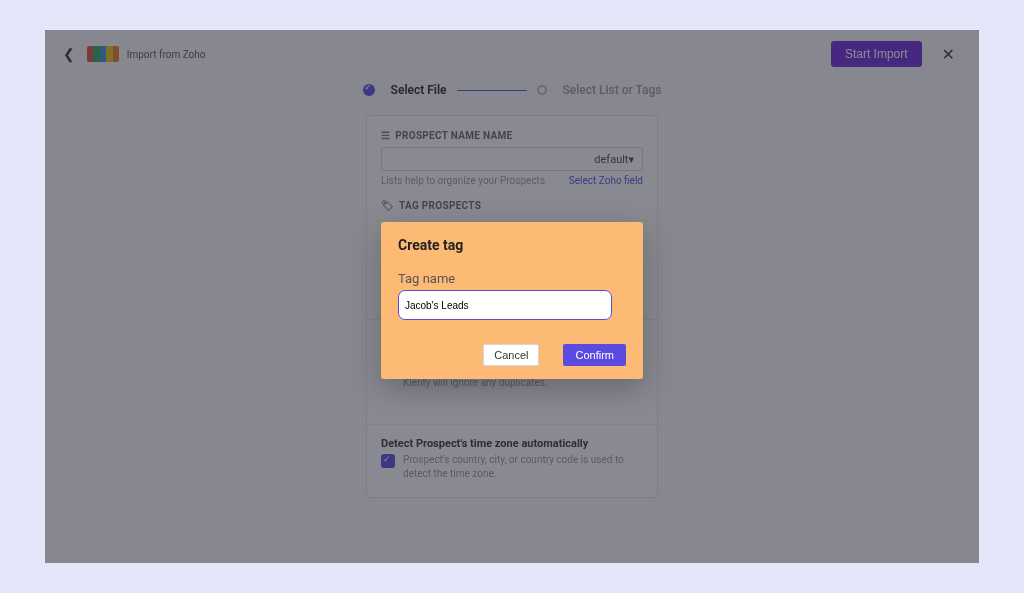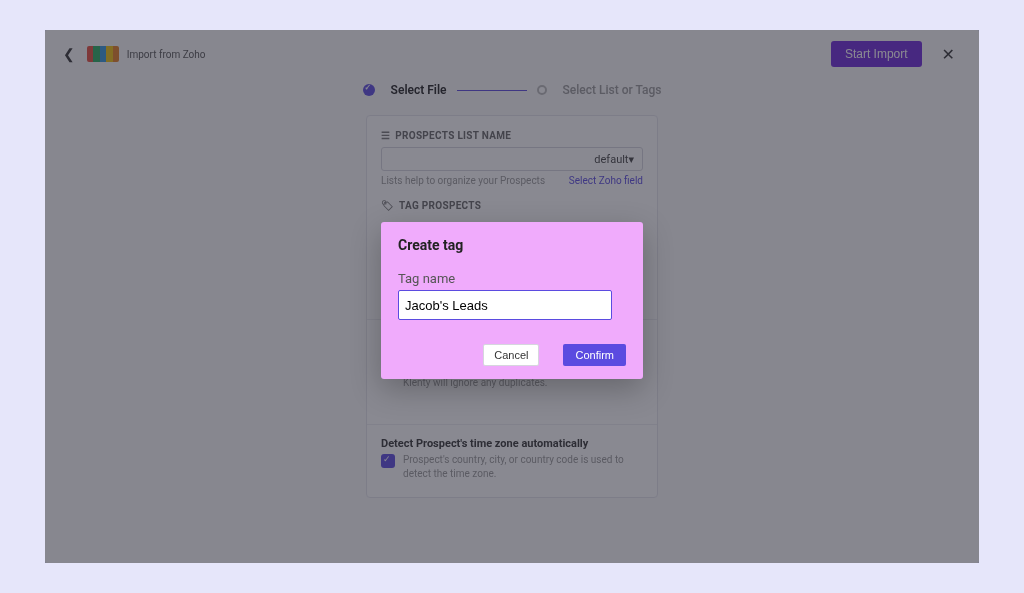--- a/index.html
+++ b/index.html
@@ -140,34 +140,34 @@
     position: absolute; inset: 0;
     background: rgba(40,40,55,0.55);
   }
 
   .modal {
     position: absolute;
     width: 262px;
     left: 50%;
     top: 222px;
     transform: translateX(-50%);
-    background: #f0abfc;
+    background: #fdba74;
     border-radius: 3px;
     box-shadow: 0 10px 30px rgba(0,0,0,0.25);
     padding: 15px 17px 13px 17px;
     z-index: 10;
   }
   .modal-title { font-size: 14px; font-weight: 700; color: #222; margin-bottom: 18px; }
   .modal-label { font-size: 13px; color: #555; margin-bottom: 4px; }
   .modal-input {
     width: 214px;
     border: 1px solid #5b4be0;
-    border-radius: 2px;
+    border-radius: 7px;
     height: 22px;
-    font-size: 13px;
+    font-size: 10px;
     padding: 14px 6px;
     outline: none;
   }
   .modal-actions {
     display: flex;
     justify-content: flex-end;
     gap: 24px;
     margin-top: 24px;
   }
   .btn-cancel {
@@ -211,21 +211,21 @@
     <div class="step-line"></div>
     <div class="step inactive">
       <span class="step-dot empty"></span>
       <span>Select List or Tags</span>
     </div>
   </div>
 
   <div class="card">
     <div class="sect-label">
       <span class="ico">☰</span>
-      <span>PROSPECTS LIST NAME</span>
+      <span>PROSPECT NAME NAME</span>
     </div>
     <div class="dropdown">
       <span>default</span>
       <span>▾</span>
     </div>
     <div class="helper-row">
       <span class="helper">Lists help to organize your Prospects</span>
       <span class="link">Select Zoho field</span>
     </div>
 

